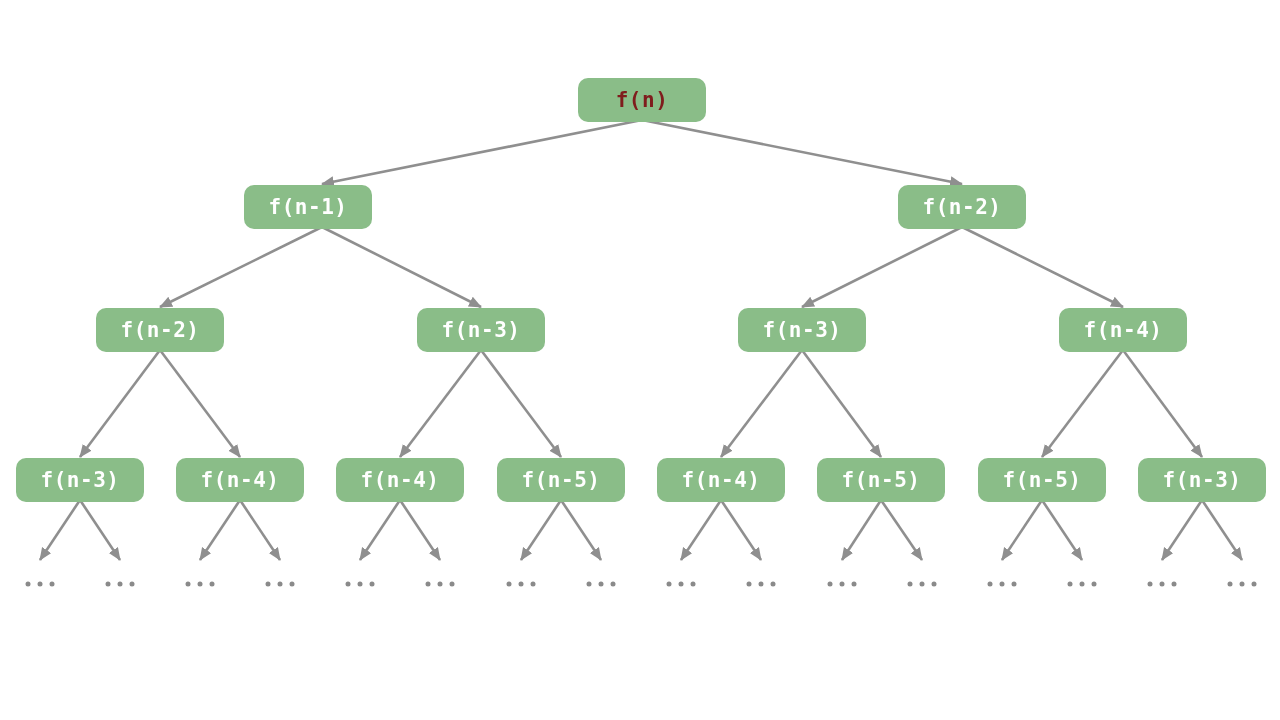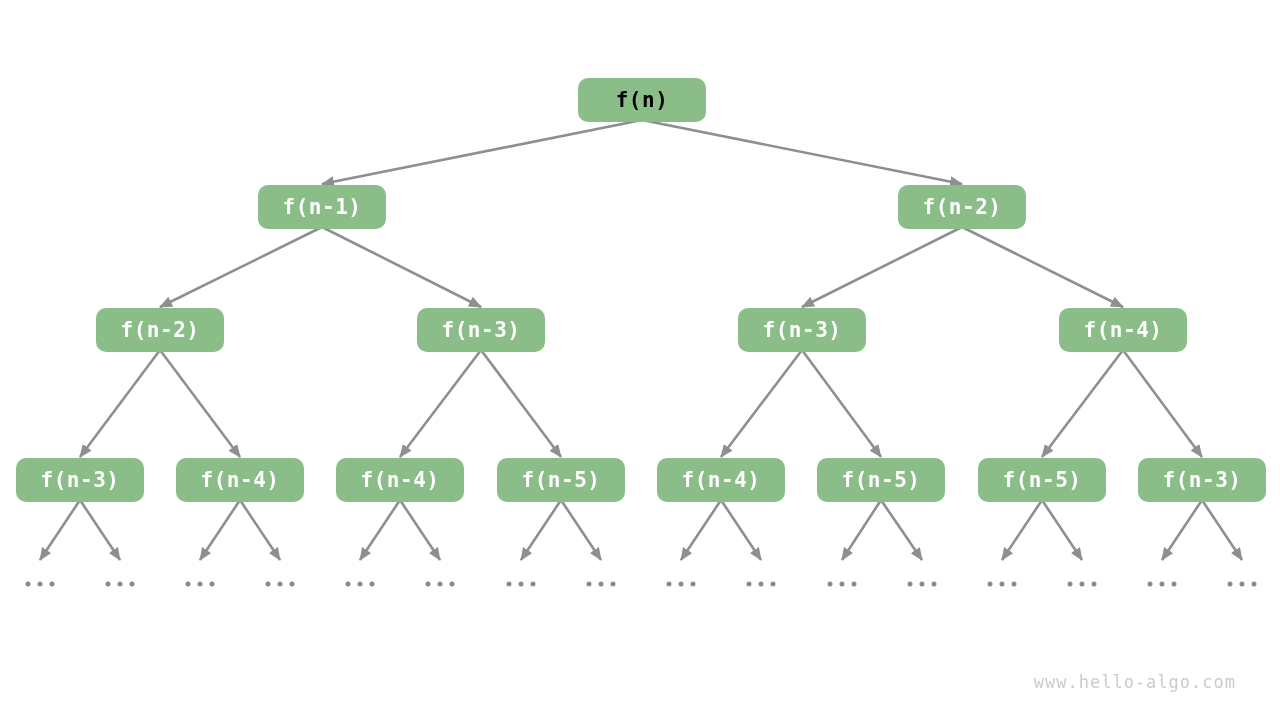--- a/index.html
+++ b/index.html
@@ -94,22 +94,22 @@
         <line x1="881" y1="500" x2="842" y2="560" stroke="#8f8f8f" stroke-width="2.6" marker-end="url(#arrowhead)"></line>
         <line x1="881" y1="500" x2="922" y2="560" stroke="#8f8f8f" stroke-width="2.6" marker-end="url(#arrowhead)"></line>
         <line x1="1042" y1="500" x2="1002" y2="560" stroke="#8f8f8f" stroke-width="2.6" marker-end="url(#arrowhead)"></line>
         <line x1="1042" y1="500" x2="1082" y2="560" stroke="#8f8f8f" stroke-width="2.6" marker-end="url(#arrowhead)"></line>
         <line x1="1202" y1="500" x2="1162" y2="560" stroke="#8f8f8f" stroke-width="2.6" marker-end="url(#arrowhead)"></line>
         <line x1="1202" y1="500" x2="1242" y2="560" stroke="#8f8f8f" stroke-width="2.6" marker-end="url(#arrowhead)"></line>
       </g>
   </svg>
 
   <div>
-      <div class="tree-node" style="left: 578px; top: 78px; background: rgb(138, 189, 136); color: #000000;">f(n)</div>
-      <div class="tree-node" style="left: 258px; top: 185px; background: rgb(138, 189, 136); color: rgb(255, 255, 255);">f(n-1)</div>
+      <div class="tree-node" style="left: 578px; top: 78px; background: rgb(138, 189, 136); color: #7f1d1d;">f(n)</div>
+      <div class="tree-node" style="left: 244px; top: 185px; background: rgb(138, 189, 136); color: rgb(255, 255, 255);">f(n-1)</div>
       <div class="tree-node" style="left: 898px; top: 185px; background: rgb(138, 189, 136); color: rgb(255, 255, 255);">f(n-2)</div>
       <div class="tree-node" style="left: 96px; top: 308px; background: rgb(138, 189, 136); color: rgb(255, 255, 255);">f(n-2)</div>
       <div class="tree-node" style="left: 417px; top: 308px; background: rgb(138, 189, 136); color: rgb(255, 255, 255);">f(n-3)</div>
       <div class="tree-node" style="left: 738px; top: 308px; background: rgb(138, 189, 136); color: rgb(255, 255, 255);">f(n-3)</div>
       <div class="tree-node" style="left: 1059px; top: 308px; background: rgb(138, 189, 136); color: rgb(255, 255, 255);">f(n-4)</div>
       <div class="tree-node" style="left: 16px; top: 458px; background: rgb(138, 189, 136); color: rgb(255, 255, 255);">f(n-3)</div>
       <div class="tree-node" style="left: 176px; top: 458px; background: rgb(138, 189, 136); color: rgb(255, 255, 255);">f(n-4)</div>
       <div class="tree-node" style="left: 336px; top: 458px; background: rgb(138, 189, 136); color: rgb(255, 255, 255);">f(n-4)</div>
       <div class="tree-node" style="left: 497px; top: 458px; background: rgb(138, 189, 136); color: rgb(255, 255, 255);">f(n-5)</div>
       <div class="tree-node" style="left: 657px; top: 458px; background: rgb(138, 189, 136); color: rgb(255, 255, 255);">f(n-4)</div>
@@ -193,14 +193,13 @@
         <span class="dot" style="background: rgb(138, 138, 138);"></span>
         <span class="dot" style="background: rgb(138, 138, 138);"></span>
       </div>
       <div class="dots" title="..." style="left: 1242px; top: 584px;">
         <span class="dot" style="background: rgb(138, 138, 138);"></span>
         <span class="dot" style="background: rgb(138, 138, 138);"></span>
         <span class="dot" style="background: rgb(138, 138, 138);"></span>
       </div>
     </div>
 
-  <div class="watermark" style="color: rgb(203, 203, 203);">www.hello-algo.com</div>
 </div>
 
 </body></html>

